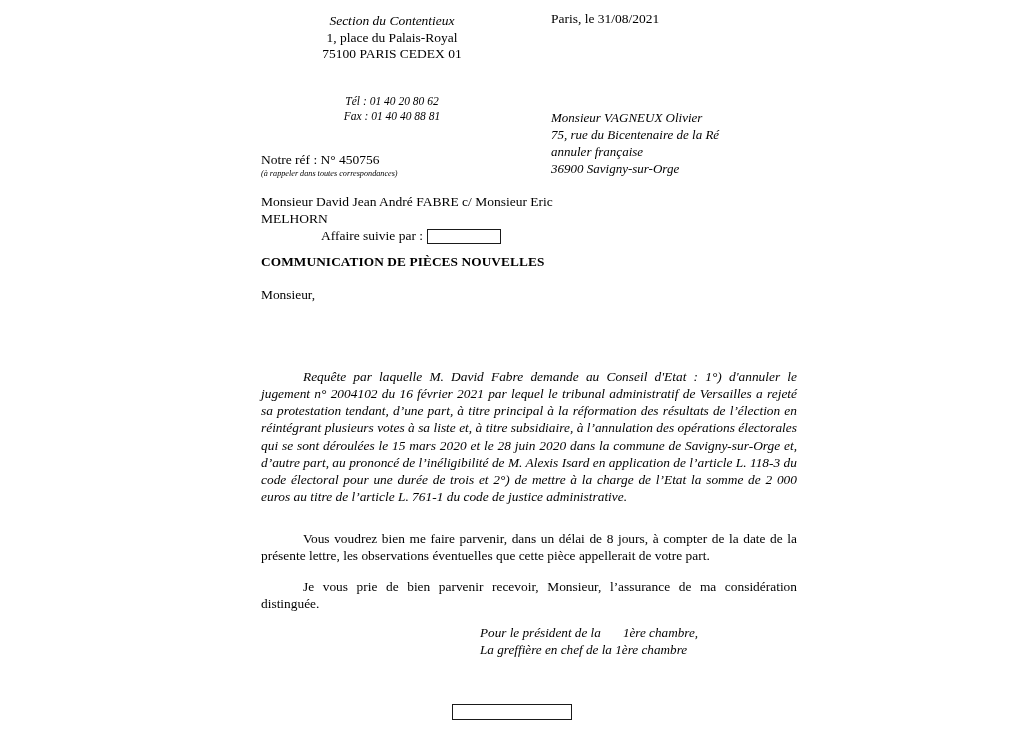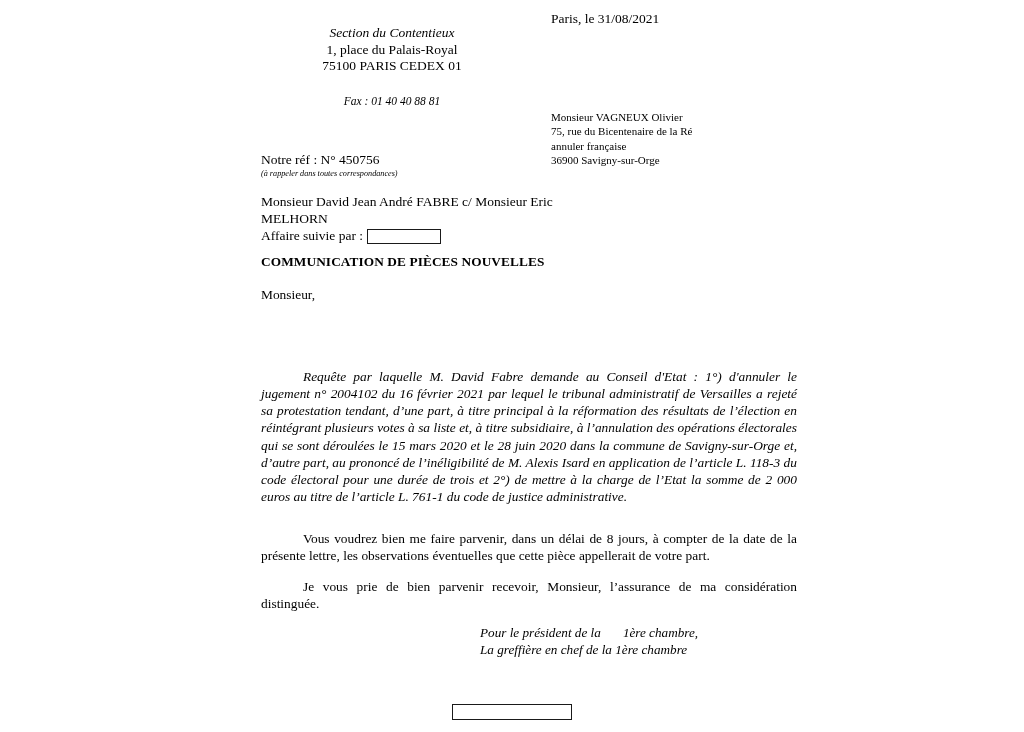--- a/index.html
+++ b/index.html
@@ -32,21 +32,21 @@
   }
   .org-name {
     font-size: 19.5px;
     font-weight: bold;
     letter-spacing: 0.4px;
     line-height: 1.1;
   }
   .org-section {
     font-size: 13.5px;
     font-style: italic;
-    margin-top: 15px;
+    margin-top: 3px;
     line-height: 1.15;
   }
   .org-addr {
     font-size: 13.5px;
     line-height: 1.18;
     margin-top: 1px;
   }
 
   .contact {
     position: absolute;
@@ -65,22 +65,23 @@
     left: 551px;
     top: 11px;
     font-size: 13.5px;
   }
 
   
   .recipient {
     position: absolute;
     left: 551px;
     top: 110px;
-    font-size: 11px;
+    font-size: 13px;
     line-height: 1.30;
+    font-style: italic;
   }
 
   
   .reference {
     position: absolute;
     left: 261px;
     top: 152px;
   }
   .ref-main { font-size: 13.5px; line-height: 1.2; }
   .ref-note {
@@ -97,20 +98,21 @@
     top: 194px;
     font-size: 13.5px;
     line-height: 1.23;
     width: 300px;
   }
   .affaire-row {
     display: flex;
     align-items: center;
     gap: 4px;
     margin-top: 1px;
+    justify-content: center;
   }
   .redaction-box {
     display: inline-block;
     border: 1.6px solid #1a1a1a;
     background: #ffffff;
   }
   .redaction-box.affaire {
     width: 72px;
     height: 13px;
   }
@@ -174,20 +176,21 @@
 
 <div class="page">
 
   <div class="letterhead">
     <div class="org-section">Section du Contentieux</div>
     <div class="org-addr">1, place du Palais-Royal</div>
     <div class="org-addr">75100 PARIS CEDEX 01</div>
   </div>
 
   <div class="contact">
+    <div>Tél  : 01 40 20 80 62</div>
     <div>Fax : 01 40 40 88 81</div>
   </div>
 
   <div class="date-line">Paris, le 31/08/2021</div>
 
   <div class="recipient">
     <div>Monsieur VAGNEUX Olivier</div>
     <div>75, rue du Bicentenaire de la Ré</div>
     <div>annuler française</div>
     <div>36900 Savigny-sur-Orge</div>

